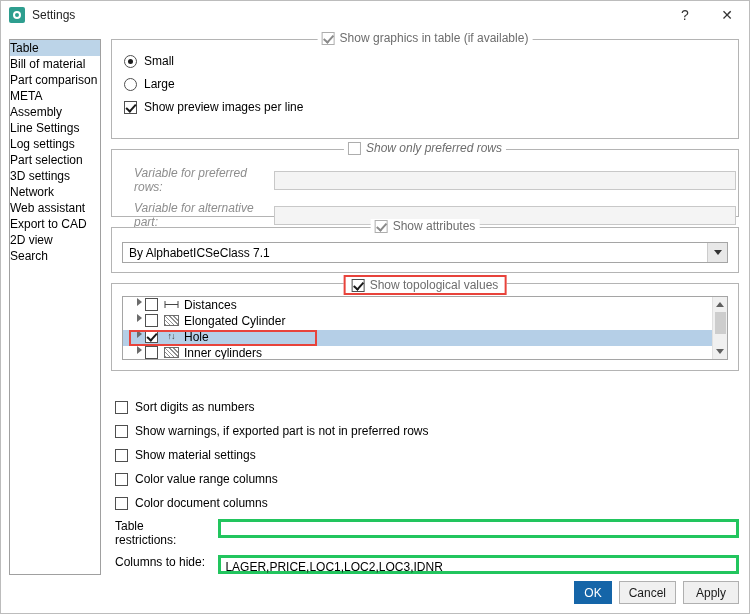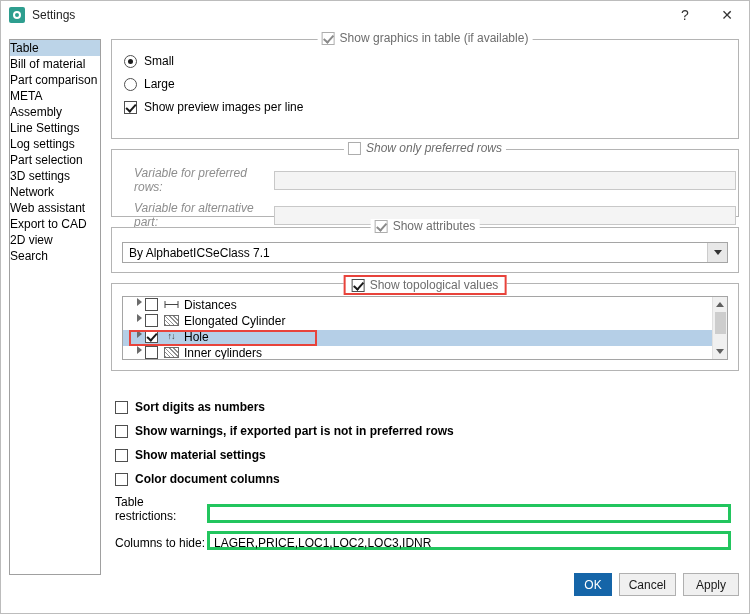--- a/index.html
+++ b/index.html
@@ -369,45 +369,45 @@
     left: 2px;
     width: 11px;
     height: 22px;
     background: #cdcdcd;
   }
 
   
   .checklist {
     margin-top: 24px;
     padding-left: 4px;
-    font-weight: bold;
   }
   .checklist .row {
     height: 24px;
   }
   .bottom-fields {
     margin-top: 4px;
     padding-left: 4px;
   }
   .bf-row {
     display: flex;
-    align-items: flex-end;
+    align-items: flex-start;
     margin-bottom: 8px;
+    gap: 12px;
   }
   .bf-row .flabel2 {
     width: 92px;
     font-size: 12px;
     color: #000;
   }
 
   
   .buttons {
     position: absolute;
     right: 10px;
-    bottom: 17px;
+    bottom: 9px;
     display: flex;
     align-items: center;
   }
   .btn {
     height: 23px;
     min-width: 28px;
     padding: 0 9px;
     font-size: 12px;
     border: 1px solid #1565a8;
     background: #1565a8;
@@ -589,20 +589,24 @@
         <div class="row">
           <span class="cb"></span>
           <span class="lbl">Show warnings, if exported part is not in preferred rows</span>
         </div>
         <div class="row">
           <span class="cb"></span>
           <span class="lbl">Show material settings</span>
         </div>
         <div class="row">
           <span class="cb"></span>
+          <span class="lbl">Color value range columns</span>
+        </div>
+        <div class="row">
+          <span class="cb"></span>
           <span class="lbl">Color document columns</span>
         </div>
       </div>
 
       <div class="bottom-fields">
         <div class="bf-row">
           <span class="flabel2">Table restrictions:</span>
           <div class="textbox enabled" style="width:524px"></div>
         </div>
         <div class="bf-row">

